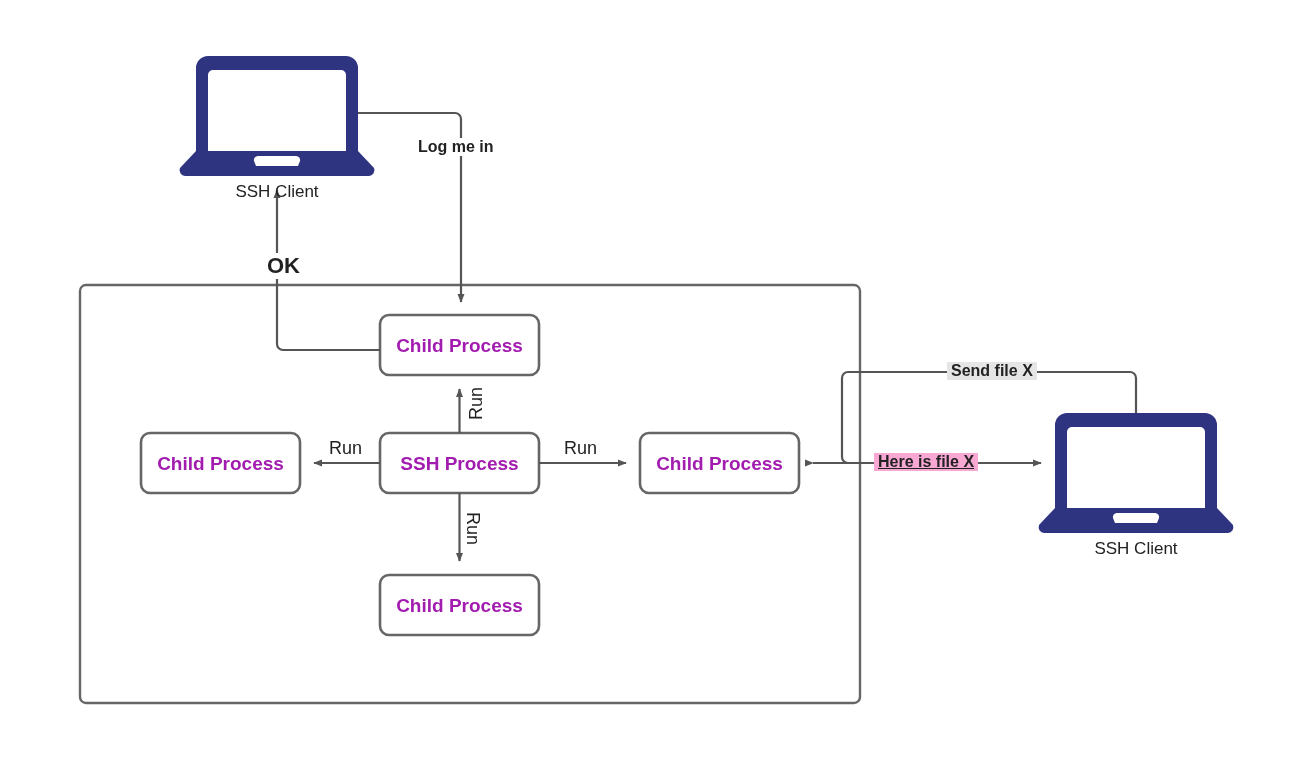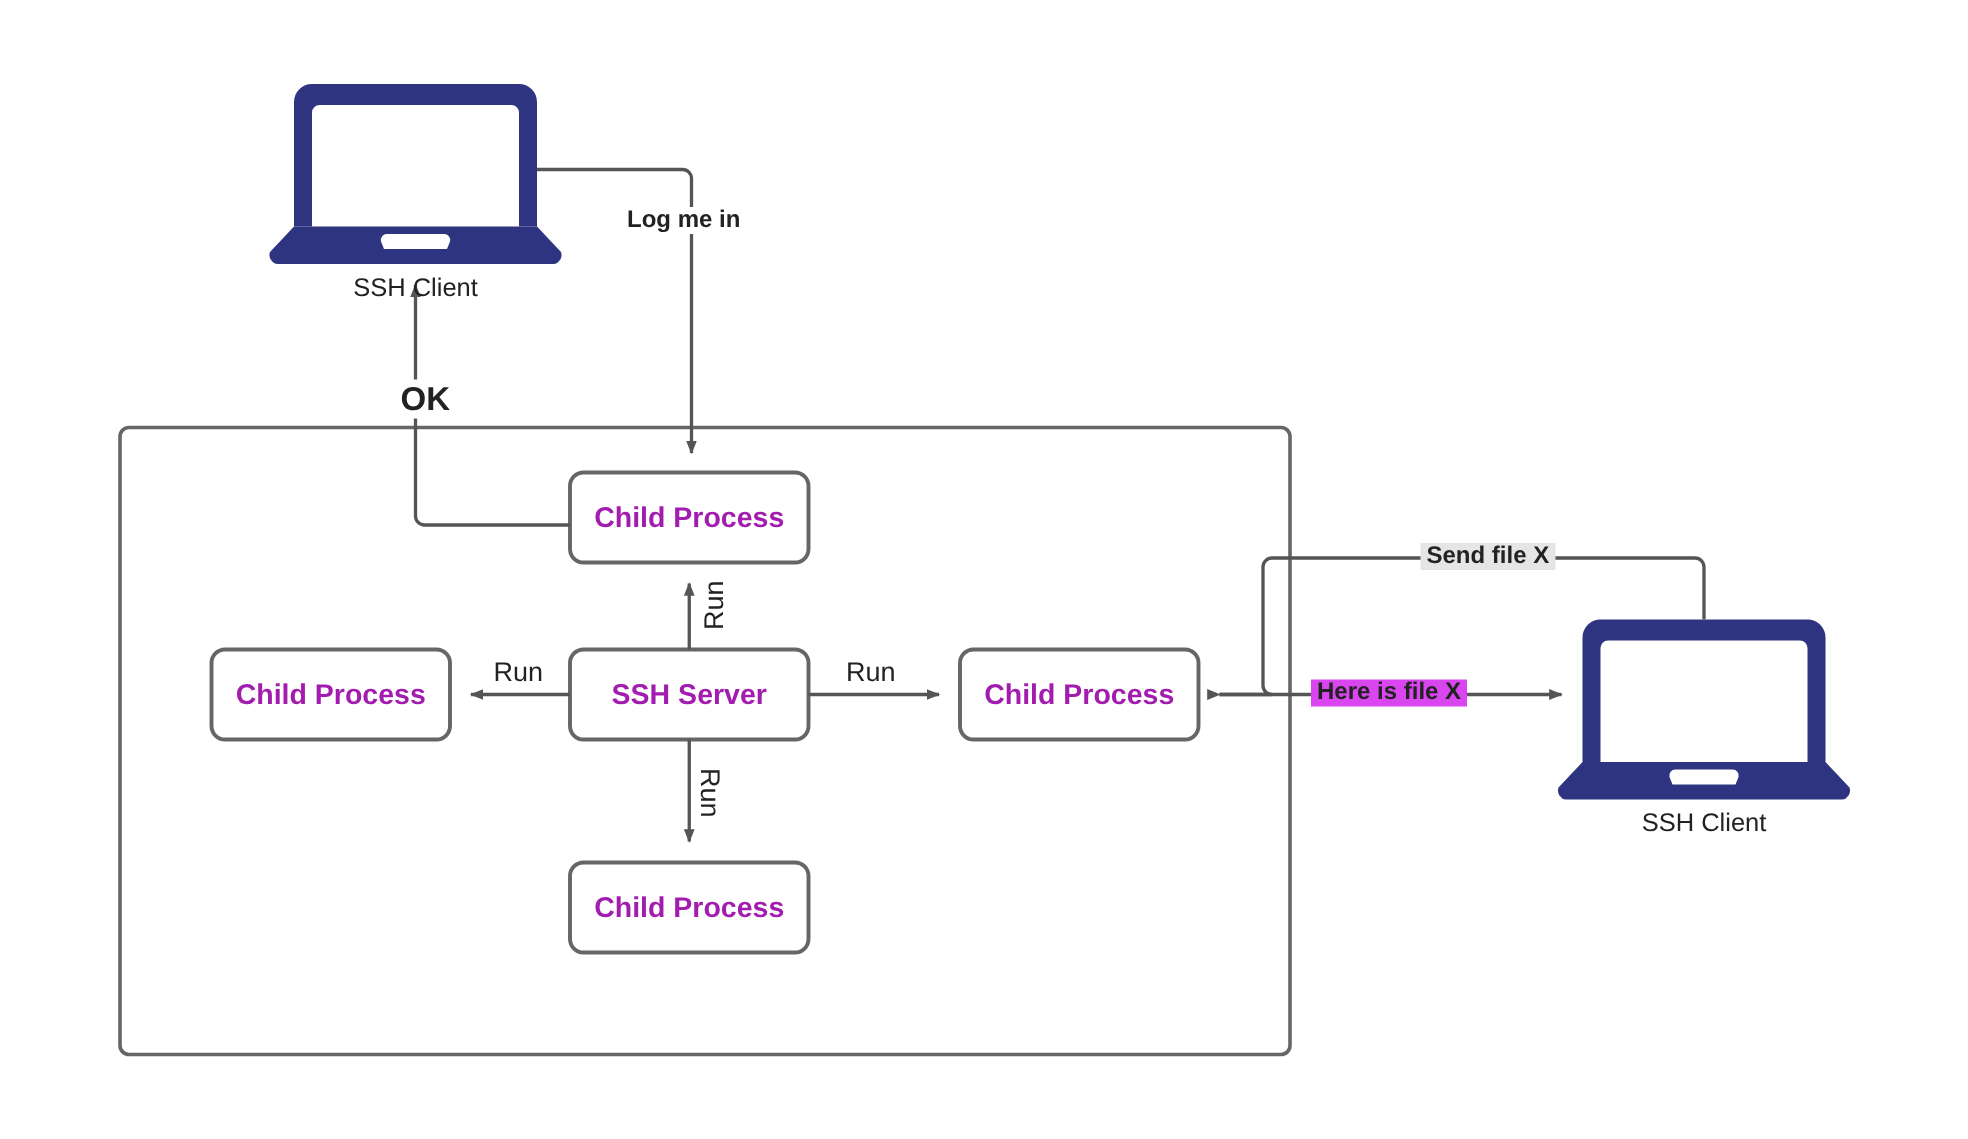--- a/index.html
+++ b/index.html
@@ -128,21 +128,21 @@
 
     <g>
       <path d="M813 463 H1041" fill="none" stroke="#555555" stroke-width="2.2" marker-start="url(#ah)" marker-end="url(#ah)"></path>
     </g>
   </svg>
 
   <div class="box-text" style="left:388px; top:335px; width:143px; text-align:center;">Child Process</div>
 
   <div class="box-text" style="left:149px; top:453px; width:143px; text-align:center;">Child Process</div>
 
-  <div class="box-text" style="left:388px; top:453px; width:143px; text-align:center;">SSH Server</div>
+  <div class="box-text" style="left:388px; top:453px; width:143px; text-align:center;">SSH Process</div>
 
   <div class="box-text" style="left:648px; top:453px; width:143px; text-align:center;">Child Process</div>
 
   <div class="box-text" style="left:388px; top:595px; width:143px; text-align:center;">Child Process</div>
 
   <div class="lbl" style="left:173px; top:182px; width:208px; text-align:center; font-size:17px;">SSH Client</div>
 
   <div class="lbl" style="left:1032px; top:539px; width:208px; text-align:center; font-size:17px;">SSH Client</div>
 
   <div class="lbl lbl-bold" style="left:415px; top:138px; font-size:16px; background:#ffffff; padding:0 3px;">Log me in</div>
@@ -152,15 +152,15 @@
   <div class="lbl rot-up" style="left:466px; top:420px; font-size:18px;">Run</div>
 
   <div class="lbl" style="left:327px; top:438px; font-size:18px; background:#ffffff; padding:0 2px;">Run</div>
 
   <div class="lbl" style="left:562px; top:438px; font-size:18px; background:#ffffff; padding:0 2px;">Run</div>
 
   <div class="lbl rot-down" style="left:483px; top:512px; font-size:18px;">Run</div>
 
   <div class="lbl lbl-bold" style="left:901px; top:362px; font-size:16px; background:#e5e5e5; padding:0 4px;margin-left:46px;">Send file X</div>
 
-  <div class="lbl lbl-bold" style="left:874px; top:453px; font-size:16px; background:#d946ef; padding:0 4px;">Here is file X</div>
+  <div class="lbl lbl-bold" style="left:874px; top:453px; font-size:16px; background:#f9a8d4; padding:0 4px;text-decoration:underline;">Here is file X</div>
 
 </div>
 
 </body></html>

